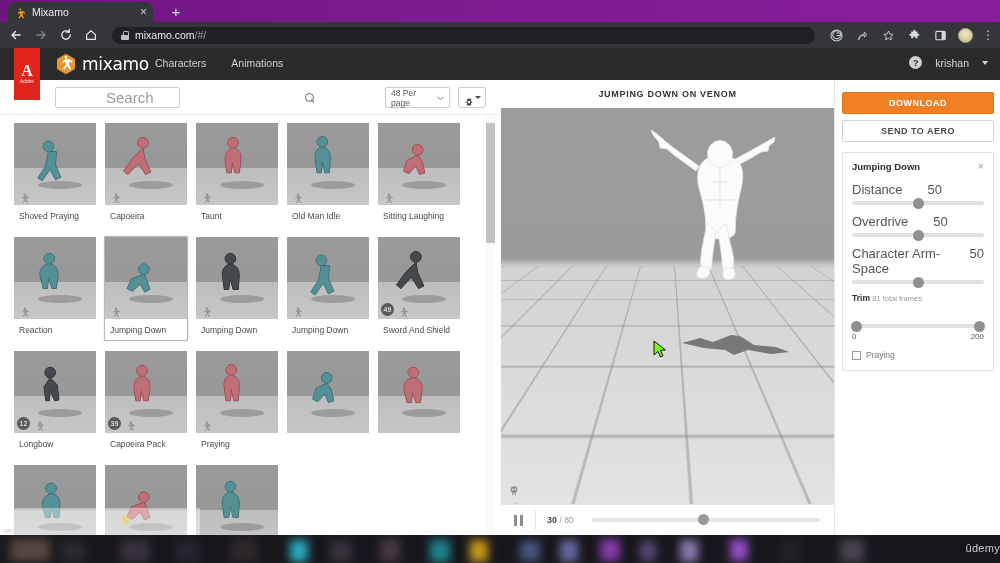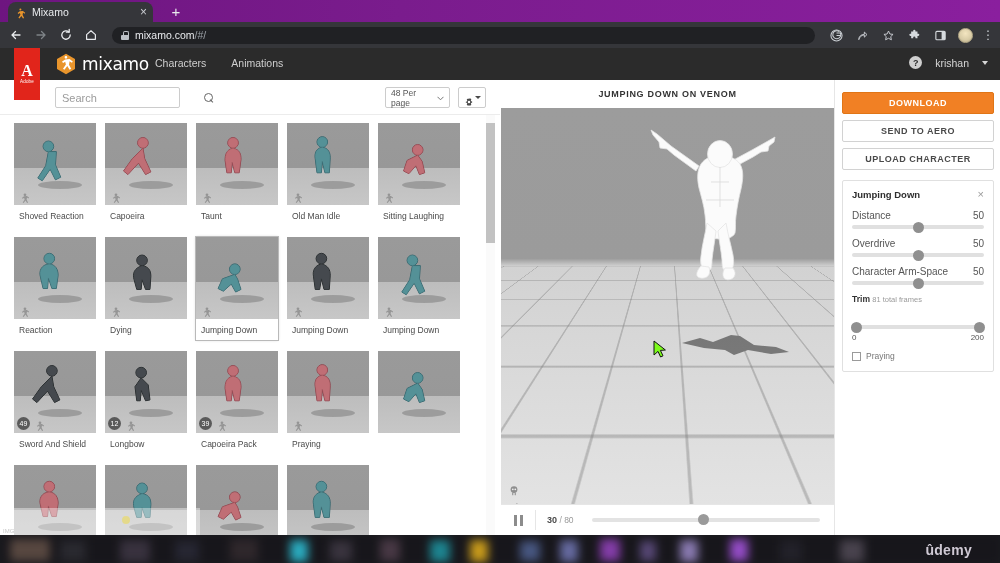--- a/index.html
+++ b/index.html
@@ -75,21 +75,21 @@
   .user-name { color:#d6d6d6; font-size:10.5px; }
   .caret-d { width:0;height:0;border-left:3.5px solid transparent;border-right:3.5px solid transparent;border-top:4px solid #d6d6d6; }
 
   
   .browse { position:absolute; left:0; top:32px; width:500px; height:455px; background:#fff; border-right:1px solid #e0e0e0; }
   .browse-toolbar { position:absolute; left:0; top:0; width:500px; height:35px; background:#fff; border-bottom:1px solid #ececec; }
   .search-box {
     position:absolute; left:55px; top:7px; width:125px; height:21px;
     border:1px solid #ccc; border-radius:2px; display:flex; align-items:center; padding:0 6px;
   }
-  .search-box input { border:none; outline:none; flex:1; font-size:11px; color:#555; font-family:"Liberation Sans",sans-serif; background:transparent; }
+  .search-box input { border:none; outline:none; flex:1; font-size:15px; color:#555; font-family:"Liberation Sans",sans-serif; background:transparent;margin-left:44px; }
   .search-box input::placeholder { color:#9b9b9b; }
   .mag { width:10px;height:10px; position:relative; flex:none; }
   .mag::before{content:"";position:absolute;left:0;top:0;width:7px;height:7px;border:1.3px solid #666;border-radius:50%;}
   .mag::after{content:"";position:absolute;left:6px;top:6.5px;width:4px;height:1.3px;background:#666;transform:rotate(45deg);transform-origin:left center;}
   .sel {
     position:absolute; left:385px; top:7px; width:65px; height:21px;
     border:1px solid #ccc; border-radius:2px; background:#fff;
     display:flex; align-items:center; justify-content:space-between; padding:0 5px;
     font-size:8.5px; color:#555; cursor:pointer;
   }
@@ -149,39 +149,39 @@
   .rpanel { position:absolute; left:834px; top:32px; width:166px; height:525px; background:#fff; border-left:1px solid #e6e6e6; padding:12px 7px; }
   .btn { width:152px; height:22px; display:flex; align-items:center; justify-content:center;
     font-size:9px; font-weight:bold; letter-spacing:0.5px; border-radius:2px; cursor:pointer; margin-bottom:6px; }
   .btn-primary { background:#f18024; color:#fff; border:1px solid #e07516; }
   .btn-sec { background:#fff; color:#4a4a4a; border:1px solid #d2d2d2; }
   .opt-card { margin-top:10px; width:152px; border:1px solid #e0e0e0; border-radius:2px; padding:8px 9px 10px; }
   .opt-head { display:flex; align-items:center; justify-content:space-between; margin-bottom:10px; }
   .opt-title { font-size:9.5px; font-weight:bold; color:#2e2e2e; }
   .xbtn { font-size:11px; color:#9a9a9a; cursor:pointer; line-height:9px; }
   .srow { margin-bottom:9px; }
-  .slabel { display:flex; justify-content:space-between; font-size:10px; color:#555; margin-bottom:4px; }
+  .slabel { display:flex; font-size:13px; color:#555; margin-bottom:4px;gap:25px; }
   .sbar { position:relative; height:4px; background:#e0e0e0; border-radius:2px; }
   .sknob { position:absolute; top:-3.5px; width:11px; height:11px; border-radius:50%; background:#8f8f8f; cursor:pointer; }
   .trim-head { font-size:8.5px; color:#555; margin-bottom:21px; }
   .trim-head b { color:#333; font-size:8.5px; }
   .trim-head span.sub { color:#9a9a9a; font-size:7.5px; }
   .trim-ends { display:flex; justify-content:space-between; font-size:8px; color:#555; margin-top:4px; }
   .mirror { display:flex; align-items:center; gap:5px; margin-top:9px; }
   .cbx { width:9px; height:9px; border:1px solid #9a9a9a; background:#fff; cursor:pointer; }
   .mirror span { font-size:8.5px; color:#777; }
 
   
   .ghost { position:absolute; pointer-events:none; opacity:.72; }
 
   
   .taskbar { position:absolute; left:0; top:535px; width:1000px; height:28px; overflow:hidden;
     background:#1b1b1f; }
   .tb-blur { position:absolute; inset:0; filter:blur(5px); opacity:.95; }
-  .udemy { position:absolute; right:28px; top:7px; color:#cfc9d4; font-size:14px; letter-spacing:.3px;font-weight:bold; }
+  .udemy { position:absolute; right:0; top:7px; color:#cfc9d4; font-size:11px; letter-spacing:.3px; }
 </style>
 </head>
 <body>
 
 <div id="app">
 
   <div class="tabstrip">
     <div class="tab">
       <span class="tab-fav">
         <svg width="12" height="12" viewBox="0 0 12 12">
@@ -314,21 +314,21 @@
               <div class="thumb"><svg width="82" height="82" viewBox="0 0 82 82">
                   <ellipse cx="46" cy="62" rx="22" ry="4" fill="#7e7e7e" opacity=".55"></ellipse>
                   <g transform="translate(8,4) scale(0.88)">
                     <path d="M30 16a6 6 0 1 1 0 12 6 6 0 0 1 0-12zM30 28l-3 16 -9 14 5 3 9-13 6 12 6-3 -6-14 1-15z" fill="#3f7e86" stroke="#2d5f68" stroke-width="1.1"></path>
                     <path d="M30 16a6 6 0 1 1 0 12 6 6 0 0 1 0-12zM30 28l-3 16 -9 14 5 3 9-13 6 12 6-3 -6-14 1-15z" fill="#6fa9ae" opacity=".45"></path>
                   </g>
                 </svg><span class="runner"><svg width="11" height="11" viewBox="0 0 12 12">
                     <circle cx="7.6" cy="2" r="1.5" fill="#6e6e6e"></circle>
                     <path d="M6.6 3.6 4.2 5.4l1 1 1.5-1.1.5 2-2.1 3 1 .7 2.1-2.7 1.7 2.7 1.1-.6-1.6-3 .4-2.6 1.7 1.2.6-1-2.4-1.7z" fill="#6e6e6e"></path>
                   </svg></span></div>
-              <div class="card-label">Shoved Reaction</div>
+              <div class="card-label">Shoved Praying</div>
             </div>
             <div class="card">
               <div class="thumb"><svg width="82" height="82" viewBox="0 0 82 82">
                   <ellipse cx="46" cy="62" rx="22" ry="4" fill="#7e7e7e" opacity=".55"></ellipse>
                   <g transform="translate(8,4) scale(0.88)">
                     <path d="M34 12a6 6 0 1 1 0 12 6 6 0 0 1 0-12zM34 24l-12 12 -10 14 5 4 12-13 8 13 6-3 -7-15z" fill="#b2565f" stroke="#8c3b45" stroke-width="1.1"></path>
                     <path d="M34 12a6 6 0 1 1 0 12 6 6 0 0 1 0-12zM34 24l-12 12 -10 14 5 4 12-13 8 13 6-3 -7-15z" fill="#d08b90" opacity=".45"></path>
                   </g>
                 </svg><span class="runner"><svg width="11" height="11" viewBox="0 0 12 12">
                     <circle cx="7.6" cy="2" r="1.5" fill="#6e6e6e"></circle>
@@ -380,33 +380,20 @@
                   <ellipse cx="46" cy="62" rx="22" ry="4" fill="#7e7e7e" opacity=".55"></ellipse>
                   <g transform="translate(8,4) scale(0.88)">
                     <path d="M31 14a6 6 0 1 1 0 12 6 6 0 0 1 0-12zM31 26c-9 1-12 8-10 15l3 13h5l1-12 4 12h5l2-15c0-7-3-12-10-13z" fill="#3f7e86" stroke="#2d5f68" stroke-width="1.1"></path>
                     <path d="M31 14a6 6 0 1 1 0 12 6 6 0 0 1 0-12zM31 26c-9 1-12 8-10 15l3 13h5l1-12 4 12h5l2-15c0-7-3-12-10-13z" fill="#6fa9ae" opacity=".45"></path>
                   </g>
                 </svg><span class="runner"><svg width="11" height="11" viewBox="0 0 12 12">
                     <circle cx="7.6" cy="2" r="1.5" fill="#6e6e6e"></circle>
                     <path d="M6.6 3.6 4.2 5.4l1 1 1.5-1.1.5 2-2.1 3 1 .7 2.1-2.7 1.7 2.7 1.1-.6-1.6-3 .4-2.6 1.7 1.2.6-1-2.4-1.7z" fill="#6e6e6e"></path>
                   </svg></span></div>
               <div class="card-label">Reaction</div>
-            </div>
-            <div class="card">
-              <div class="thumb"><svg width="82" height="82" viewBox="0 0 82 82">
-                  <ellipse cx="46" cy="62" rx="22" ry="4" fill="#7e7e7e" opacity=".55"></ellipse>
-                  <g transform="translate(8,4) scale(0.88)">
-                    <path d="M33 16a6 6 0 1 1 0 12 6 6 0 0 1 0-12zM33 28c-9 3-11 9-9 16l3 11h5l1-11 4 11h5l1-15c0-7-3-11-10-12z" fill="#33383c" stroke="#1e2224" stroke-width="1.1"></path>
-                    <path d="M33 16a6 6 0 1 1 0 12 6 6 0 0 1 0-12zM33 28c-9 3-11 9-9 16l3 11h5l1-11 4 11h5l1-15c0-7-3-11-10-12z" fill="#5a5f63" opacity=".45"></path>
-                  </g>
-                </svg><span class="runner"><svg width="11" height="11" viewBox="0 0 12 12">
-                    <circle cx="7.6" cy="2" r="1.5" fill="#6e6e6e"></circle>
-                    <path d="M6.6 3.6 4.2 5.4l1 1 1.5-1.1.5 2-2.1 3 1 .7 2.1-2.7 1.7 2.7 1.1-.6-1.6-3 .4-2.6 1.7 1.2.6-1-2.4-1.7z" fill="#6e6e6e"></path>
-                  </svg></span></div>
-              <div class="card-label">Dying</div>
             </div>
             <div class="card sel-card">
               <div class="thumb"><svg width="82" height="82" viewBox="0 0 82 82">
                   <ellipse cx="46" cy="62" rx="22" ry="4" fill="#7e7e7e" opacity=".55"></ellipse>
                   <g transform="translate(8,4) scale(0.88)">
                     <path d="M35 26a6 6 0 1 1 0 12 6 6 0 0 1 0-12zM35 38l-14 5 -5 11 6 3 9-8 5 9 6-3 -4-12z" fill="#3f7e86" stroke="#2d5f68" stroke-width="1.1"></path>
                     <path d="M35 26a6 6 0 1 1 0 12 6 6 0 0 1 0-12zM35 38l-14 5 -5 11 6 3 9-8 5 9 6-3 -4-12z" fill="#6fa9ae" opacity=".45"></path>
                   </g>
                 </svg><span class="runner"><svg width="11" height="11" viewBox="0 0 12 12">
                     <circle cx="7.6" cy="2" r="1.5" fill="#6e6e6e"></circle>
@@ -631,21 +618,20 @@
         <span class="frames"><b>30</b> <span>/</span> <span>80</span></span>
         <span class="track">
           <span class="track-knob" id="trackknob" style="left: calc(49% - 5.5px);"></span>
         </span>
       </div>
     </div>
 
     <div class="rpanel">
       <div class="btn btn-primary">DOWNLOAD</div>
       <div class="btn btn-sec">SEND TO AERO</div>
-      <div class="btn btn-sec">UPLOAD CHARACTER</div>
 
       <div class="opt-card">
         <div class="opt-head">
           <span class="opt-title">Jumping Down</span>
           <span class="xbtn">×</span>
         </div>
 
         <div id="sliders">
             <div class="srow">
               <div class="slabel">

